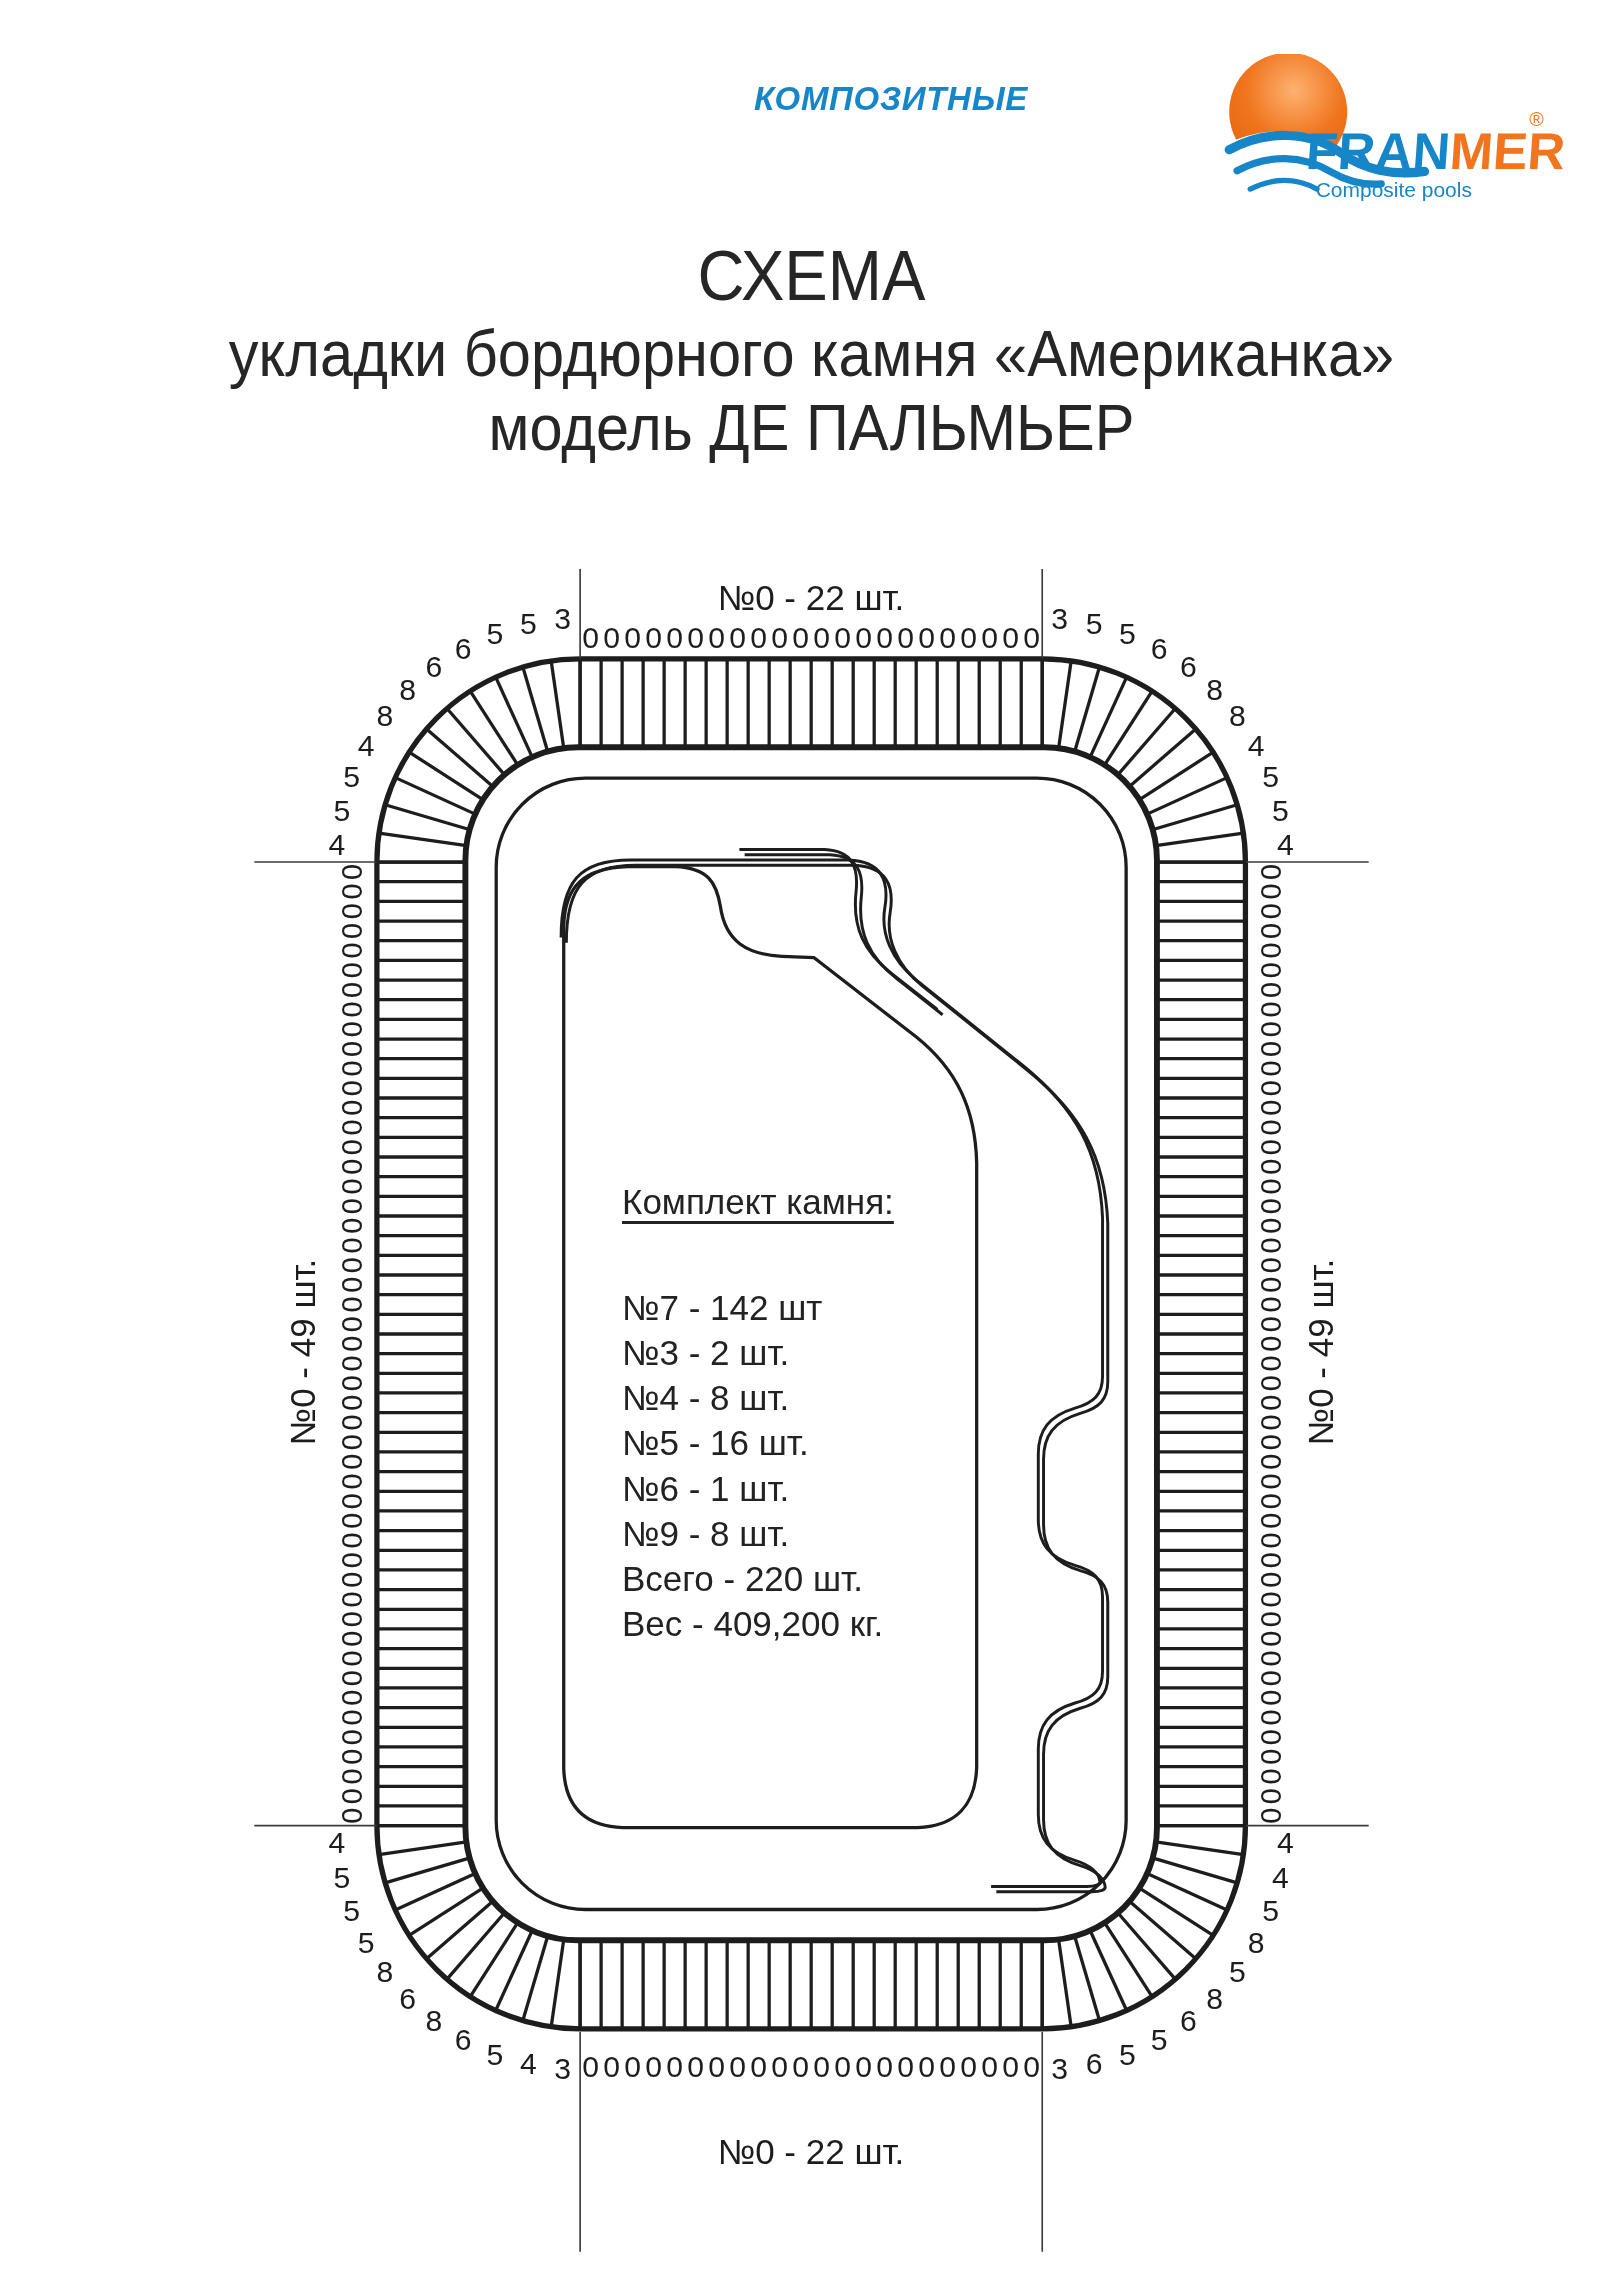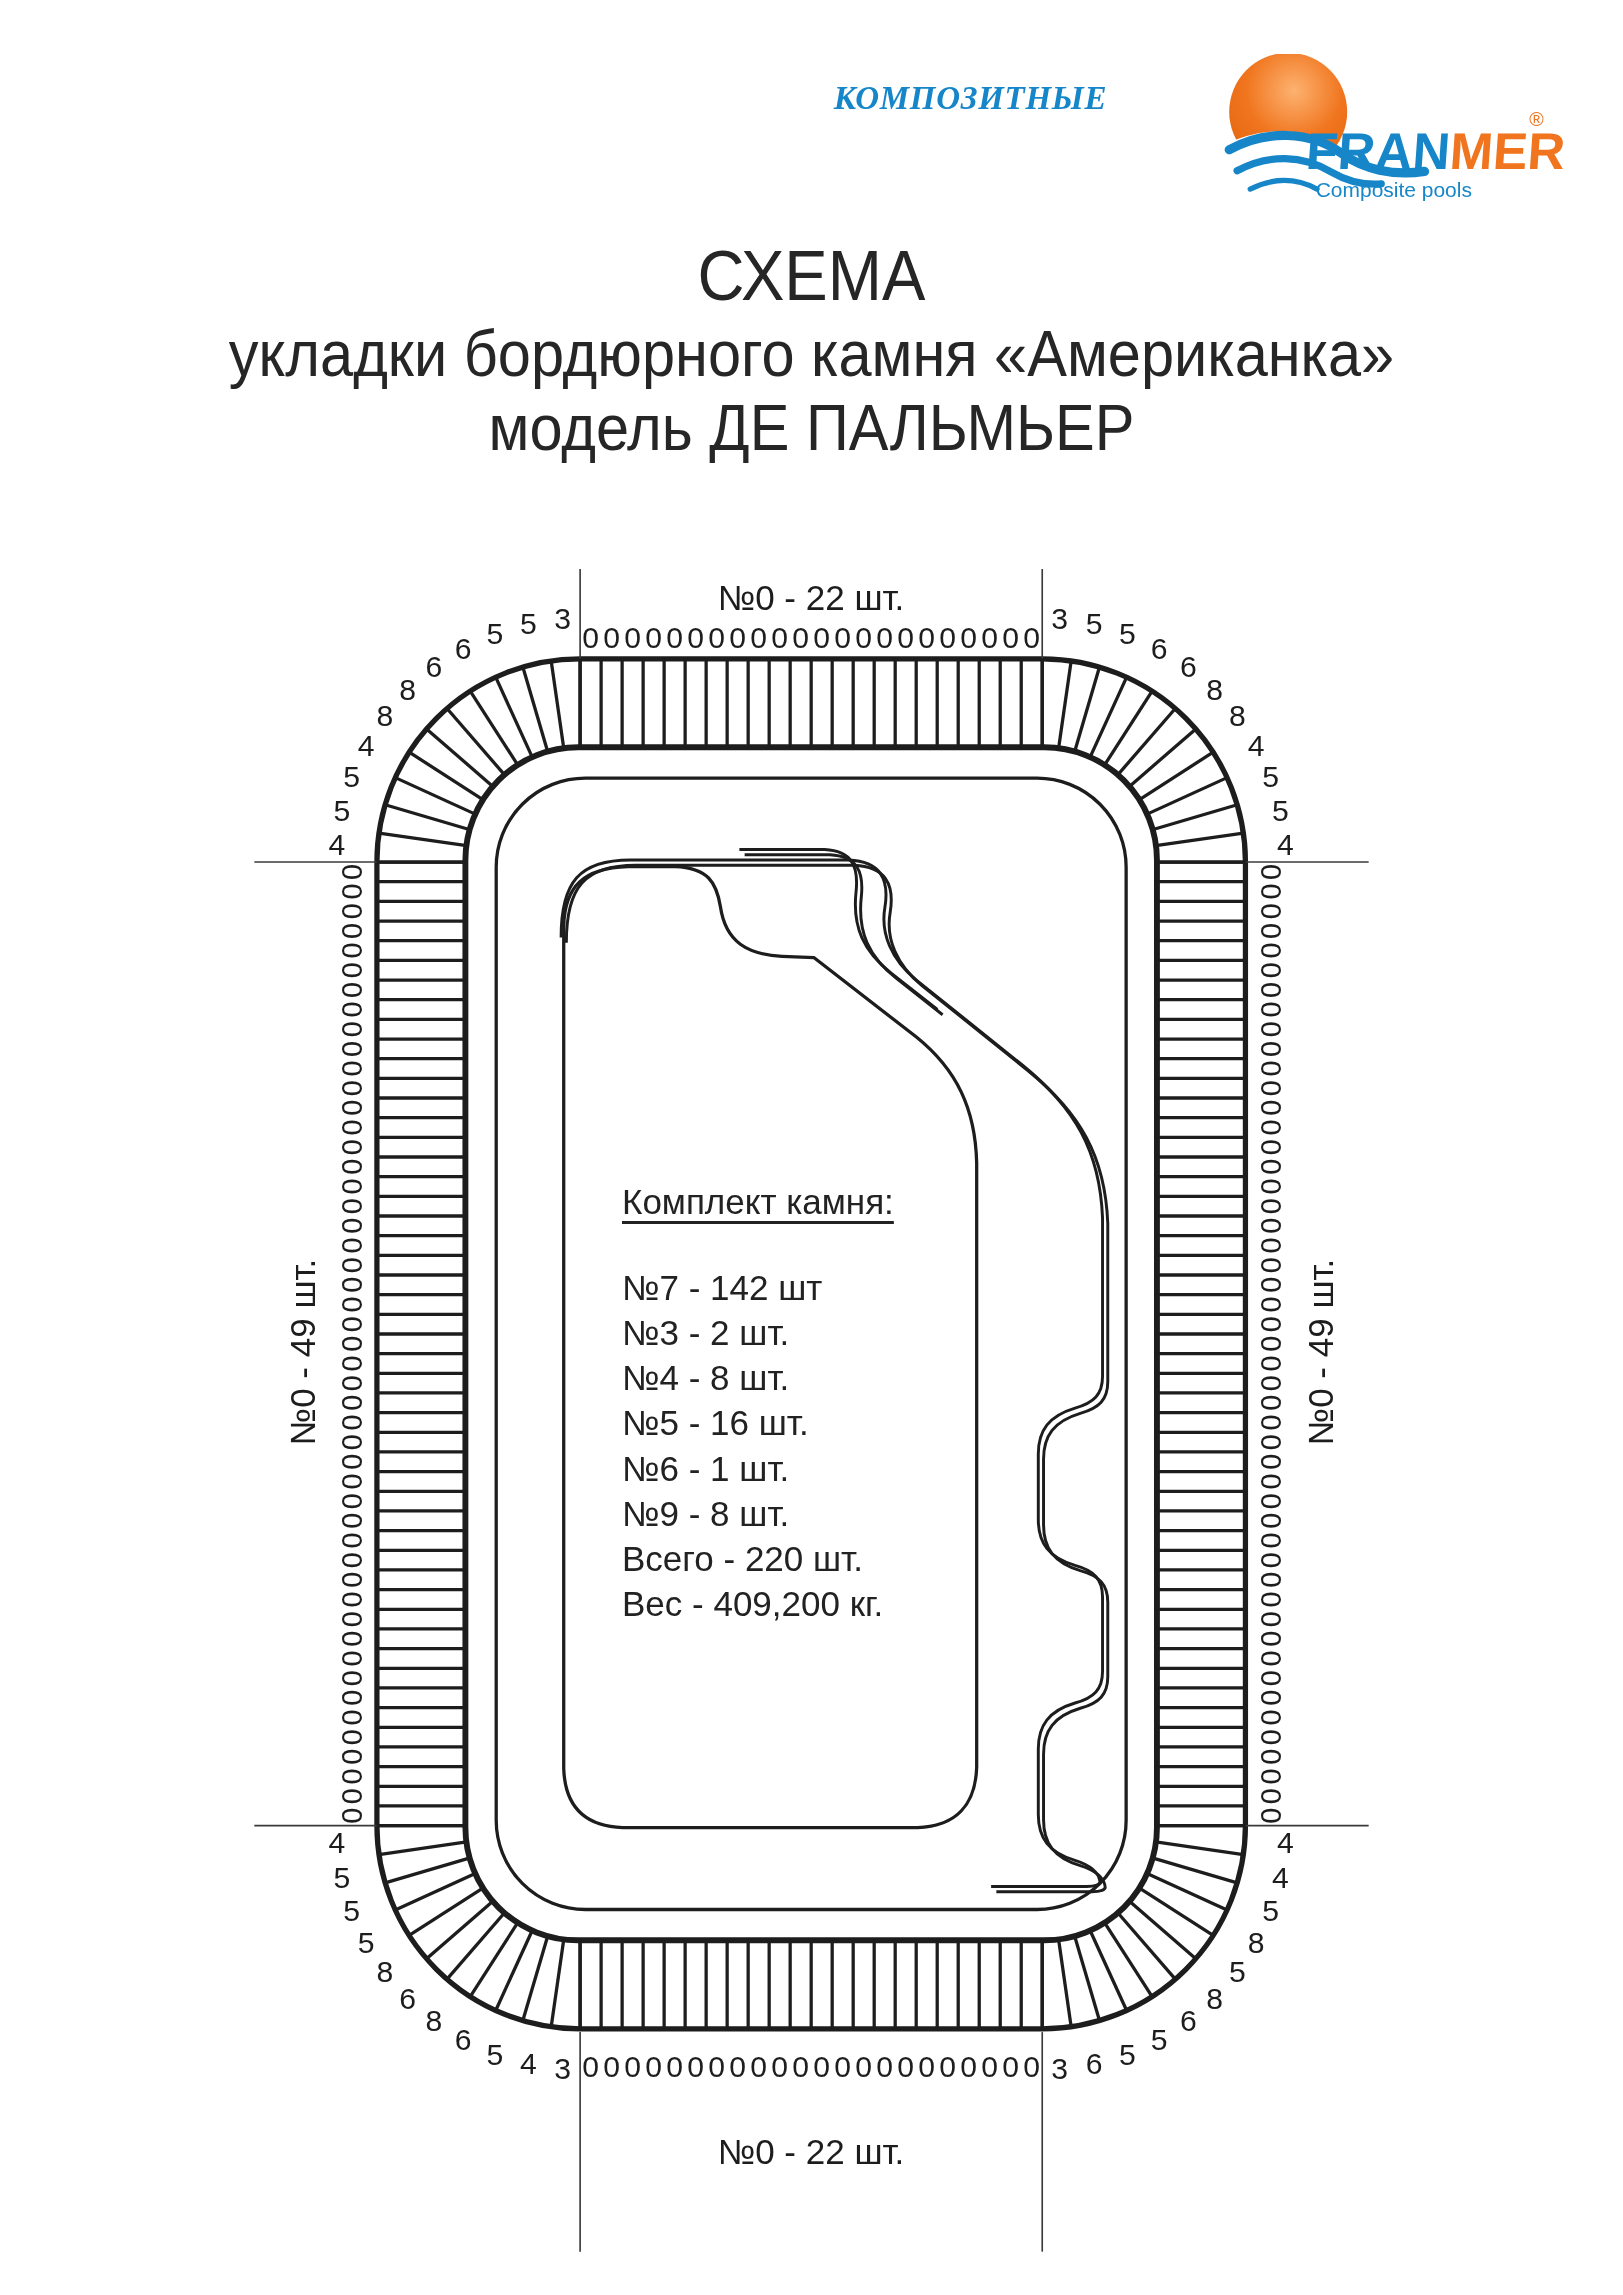--- a/index.html
+++ b/index.html
@@ -4,42 +4,42 @@
 <style>
   html,body{margin:0;padding:0;background:#e8e8e8;}
   .page{
     position:relative; width:1623px; height:2295px; background:#ffffff;
     font-family:"Liberation Sans", sans-serif; overflow:hidden;
     outline:0.7px solid #b9b9b9; margin:0 auto; color:#1d1d1d;
   }
   
   .logo-tagline{
     position:absolute; left:754px; top:77px; width:433px;
-    text-align:center; color:var(--brand-blue); font-weight:bold; font-style:italic;
-    font-size:33px; line-height:1.32; letter-spacing:0.7px;font-family:Liberation Serif, serif;
+    text-align:left; color:var(--brand-blue); font-weight:bold; font-style:italic;
+    font-size:33px; line-height:1.32; letter-spacing:0.7px;
   }
   .logo-art{ position:absolute; left:1203px; top:54px; }
   
   .title{
     position:absolute; left:0; top:236px; width:1623px; text-align:center;
     transform:scaleX(0.93); line-height:1.16; color:#262626;
   }
   .title .t1{ font-size:70px; }
   .title .t2{ font-size:64px; }
   .title .t3{ font-size:64px; }
   
   .dim-label{ position:absolute; font-size:35px; color:#1d1d1d; text-align:center; width:328px; }
   .dim-top{ left:647px; top:578px; }
   .dim-bottom{ left:647px; top:2132px; }
   .dim-left{ left:159px; top:1332px; width:288px; transform:rotate(-90deg); }
   .dim-right{ left:1177px; top:1332px; width:288px; transform:rotate(-90deg); }
   .legend{
     position:absolute; left:622px; top:1182px; font-size:35px; line-height:1.12; color:#222;
   }
-  .legend .legend-heading{ text-decoration:underline; text-underline-offset:6.6px; margin-bottom:47px; }
+  .legend .legend-heading{ text-decoration:underline; text-underline-offset:6.6px; margin-bottom:67px; }
   .legend .legend-item{ margin-top:5.9px; }
   svg.diagram{ position:absolute; left:0; top:0; }
   svg text{ font-family:"Liberation Sans", sans-serif; }
 </style>
 </head>
 <body>
 
 <div class="page">
 
   <div class="logo-tagline">

